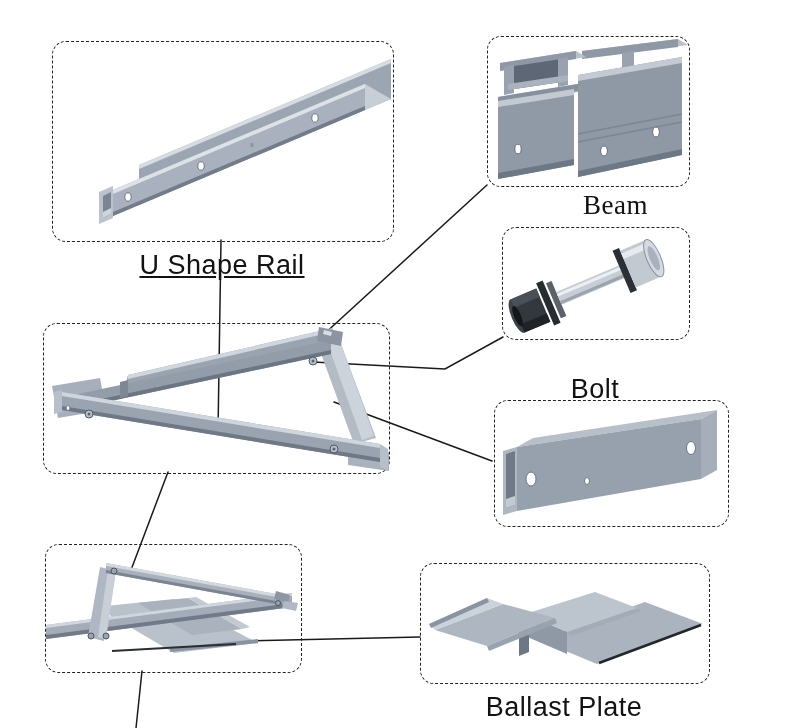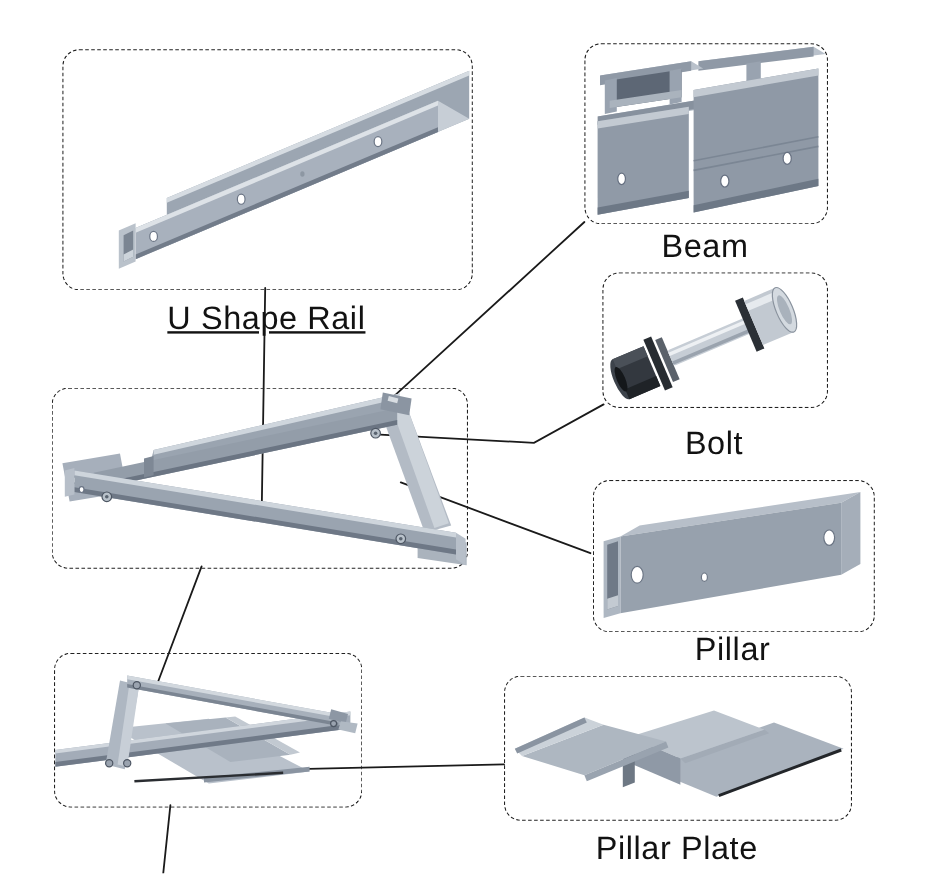--- a/index.html
+++ b/index.html
@@ -68,21 +68,21 @@
       <polygon points="20,30 80,21 80,44 20,53" fill="#5d6775"></polygon>
       <polygon points="16,30 26,28 26,56 16,58" fill="#99a3b0"></polygon>
       <polygon points="70,22 80,20 80,48 70,50" fill="#99a3b0"></polygon>
       <polygon points="20,47 80,38 80,44 20,53" fill="#aab3bd"></polygon>
       <polygon points="10,64 86,52 86,128 10,142" fill="#909aa7"></polygon>
       <polygon points="10,64 86,52 86,58 10,70" fill="#c3cad2"></polygon>
       <polygon points="10,136 86,122 86,128 10,142" fill="#6d7886"></polygon>
       <ellipse cx="30" cy="112" rx="3.2" ry="4.8" fill="#fff" stroke="#667081"></ellipse>
     </svg>
   </div>
-  <div class="part-label" style="left:487px;top:192px;width:201px;">Beam</div>
+  <div class="part-label" style="left:515px;top:192px;width:201px;font-family:Liberation Serif, serif;">Beam</div>
 
   <div class="part-box" style="left:502px;top:227px;width:186px;height:111px;">
     <svg viewBox="0 0 186 111">
       <g transform="rotate(-23 90 56)">
         <ellipse cx="8" cy="56" rx="6" ry="18" fill="#3d434b"></ellipse>
         <rect x="8" y="38" width="28" height="36" fill="#33383f"></rect>
         <rect x="8" y="38" width="28" height="9" fill="#4a5058"></rect>
         <rect x="8" y="65" width="28" height="9" fill="#1f2327"></rect>
         <ellipse cx="8" cy="56" rx="3.5" ry="11" fill="#14171a"></ellipse>
         <rect x="38" y="33" width="7" height="46" fill="#272c31"></rect>
@@ -91,21 +91,21 @@
         <rect x="53" y="51" width="70" height="3" fill="#edf0f3"></rect>
         <rect x="53" y="59" width="70" height="3" fill="#9aa3ae"></rect>
         <rect x="121" y="33" width="7" height="46" fill="#2b3036"></rect>
         <rect x="128" y="36" width="28" height="40" fill="#c2c9d1"></rect>
         <rect x="128" y="39" width="28" height="6" fill="#e6eaee"></rect>
         <ellipse cx="156" cy="56" rx="7" ry="20" fill="#d4dae0" stroke="#8a939e" stroke-width="1"></ellipse>
         <ellipse cx="156" cy="56" rx="4" ry="13" fill="#a9b2bc"></ellipse>
       </g>
     </svg>
   </div>
-  <div class="part-label" style="left:502px;top:356px;width:186px;">Bolt</div>
+  <div class="part-label" style="left:502px;top:376px;width:186px;">Bolt</div>
 
   <div class="part-box" style="left:43px;top:323px;width:345px;height:149px;">
     <svg viewBox="0 0 345 149">
       <polygon points="8,62 56,54 62,86 14,94" fill="#a6afbb"></polygon>
       <ellipse cx="18" cy="76" rx="2" ry="2.6" fill="#fff" stroke="#6b7585"></ellipse>
       <polygon points="304,122 345,128 345,147 304,141" fill="#aab3bd"></polygon>
       <polygon points="272,16 294,12 332,114 310,120" fill="#b3bbc5"></polygon>
       <polygon points="282,15 294,12 330,112 318,116" fill="#ccd3da"></polygon>
       <polygon points="289,4 84,51 80,67 285,20" fill="#9aa4b0"></polygon>
       <polygon points="289,4 84,51 84,55 289,8" fill="#cfd6dd"></polygon>
@@ -135,21 +135,20 @@
       <polygon points="206,18 222,9 222,69 206,78" fill="#a5aeb9"></polygon>
       <polygon points="22,46 206,18 206,78 22,110" fill="#97a1ad"></polygon>
       <polygon points="8,50 22,46 22,110 8,114" fill="#aeb7c2"></polygon>
       <polygon points="11,53 20,50 20,104 11,107" fill="#6f7987"></polygon>
       <polygon points="11,98 20,95 20,104 11,107" fill="#c3cad2"></polygon>
       <ellipse cx="36" cy="78" rx="5" ry="7" fill="#fff" stroke="#6b7584"></ellipse>
       <ellipse cx="92" cy="80" rx="2.5" ry="3.5" fill="#fff" stroke="#6b7584"></ellipse>
       <ellipse cx="196" cy="47" rx="4.5" ry="6.5" fill="#fff" stroke="#6b7584"></ellipse>
     </svg>
   </div>
-  <div class="part-label" style="left:494px;top:528px;width:233px;">Pillar</div>
 
   <div class="part-box" style="left:45px;top:544px;width:255px;height:127px;">
     <svg viewBox="0 0 255 127">
       <polygon points="50,62 128,54 212,98 128,108" fill="#b9c1cb"></polygon>
       <polygon points="124,103 212,94 212,98 124,107" fill="#8a94a1"></polygon>
       <polygon points="92,58 142,53 196,84 146,90" fill="#a9b2bd"></polygon>
       <polygon points="142,53 150,52 204,82 196,84" fill="#c2c9d1"></polygon>
       <line x1="66" y1="106" x2="190" y2="99" stroke="#2a2d31" stroke-width="2"></line>
       <polygon points="0,80 246,48 246,62 0,94" fill="#a3acb8"></polygon>
       <polygon points="0,80 246,48 246,51 0,83" fill="#d0d6dd"></polygon>
@@ -175,15 +174,15 @@
       <polygon points="146,68 216,44 220,47 150,72" fill="#a2abb6"></polygon>
       <polygon points="104,50 174,28 216,44 146,68" fill="#bcc4cd"></polygon>
       <polygon points="104,50 146,68 146,90 104,72" fill="#8f99a6"></polygon>
       <polygon points="98,64 108,60 108,88 98,92" fill="#6e7884"></polygon>
       <polygon points="14,66 82,40 134,54 66,82" fill="#aeb7c1"></polygon>
       <polygon points="14,66 8,60 66,34 82,40" fill="#cbd2d9"></polygon>
       <polygon points="8,60 66,34 68,38 10,64" fill="#8a94a1"></polygon>
       <polygon points="66,82 134,54 136,59 68,87" fill="#99a3af"></polygon>
     </svg>
   </div>
-  <div class="part-label" style="left:420px;top:694px;width:288px;">Pillar Plate</div>
+  <div class="part-label" style="left:420px;top:694px;width:288px;">Ballast Plate</div>
 
 </div>
 
 </body></html>

